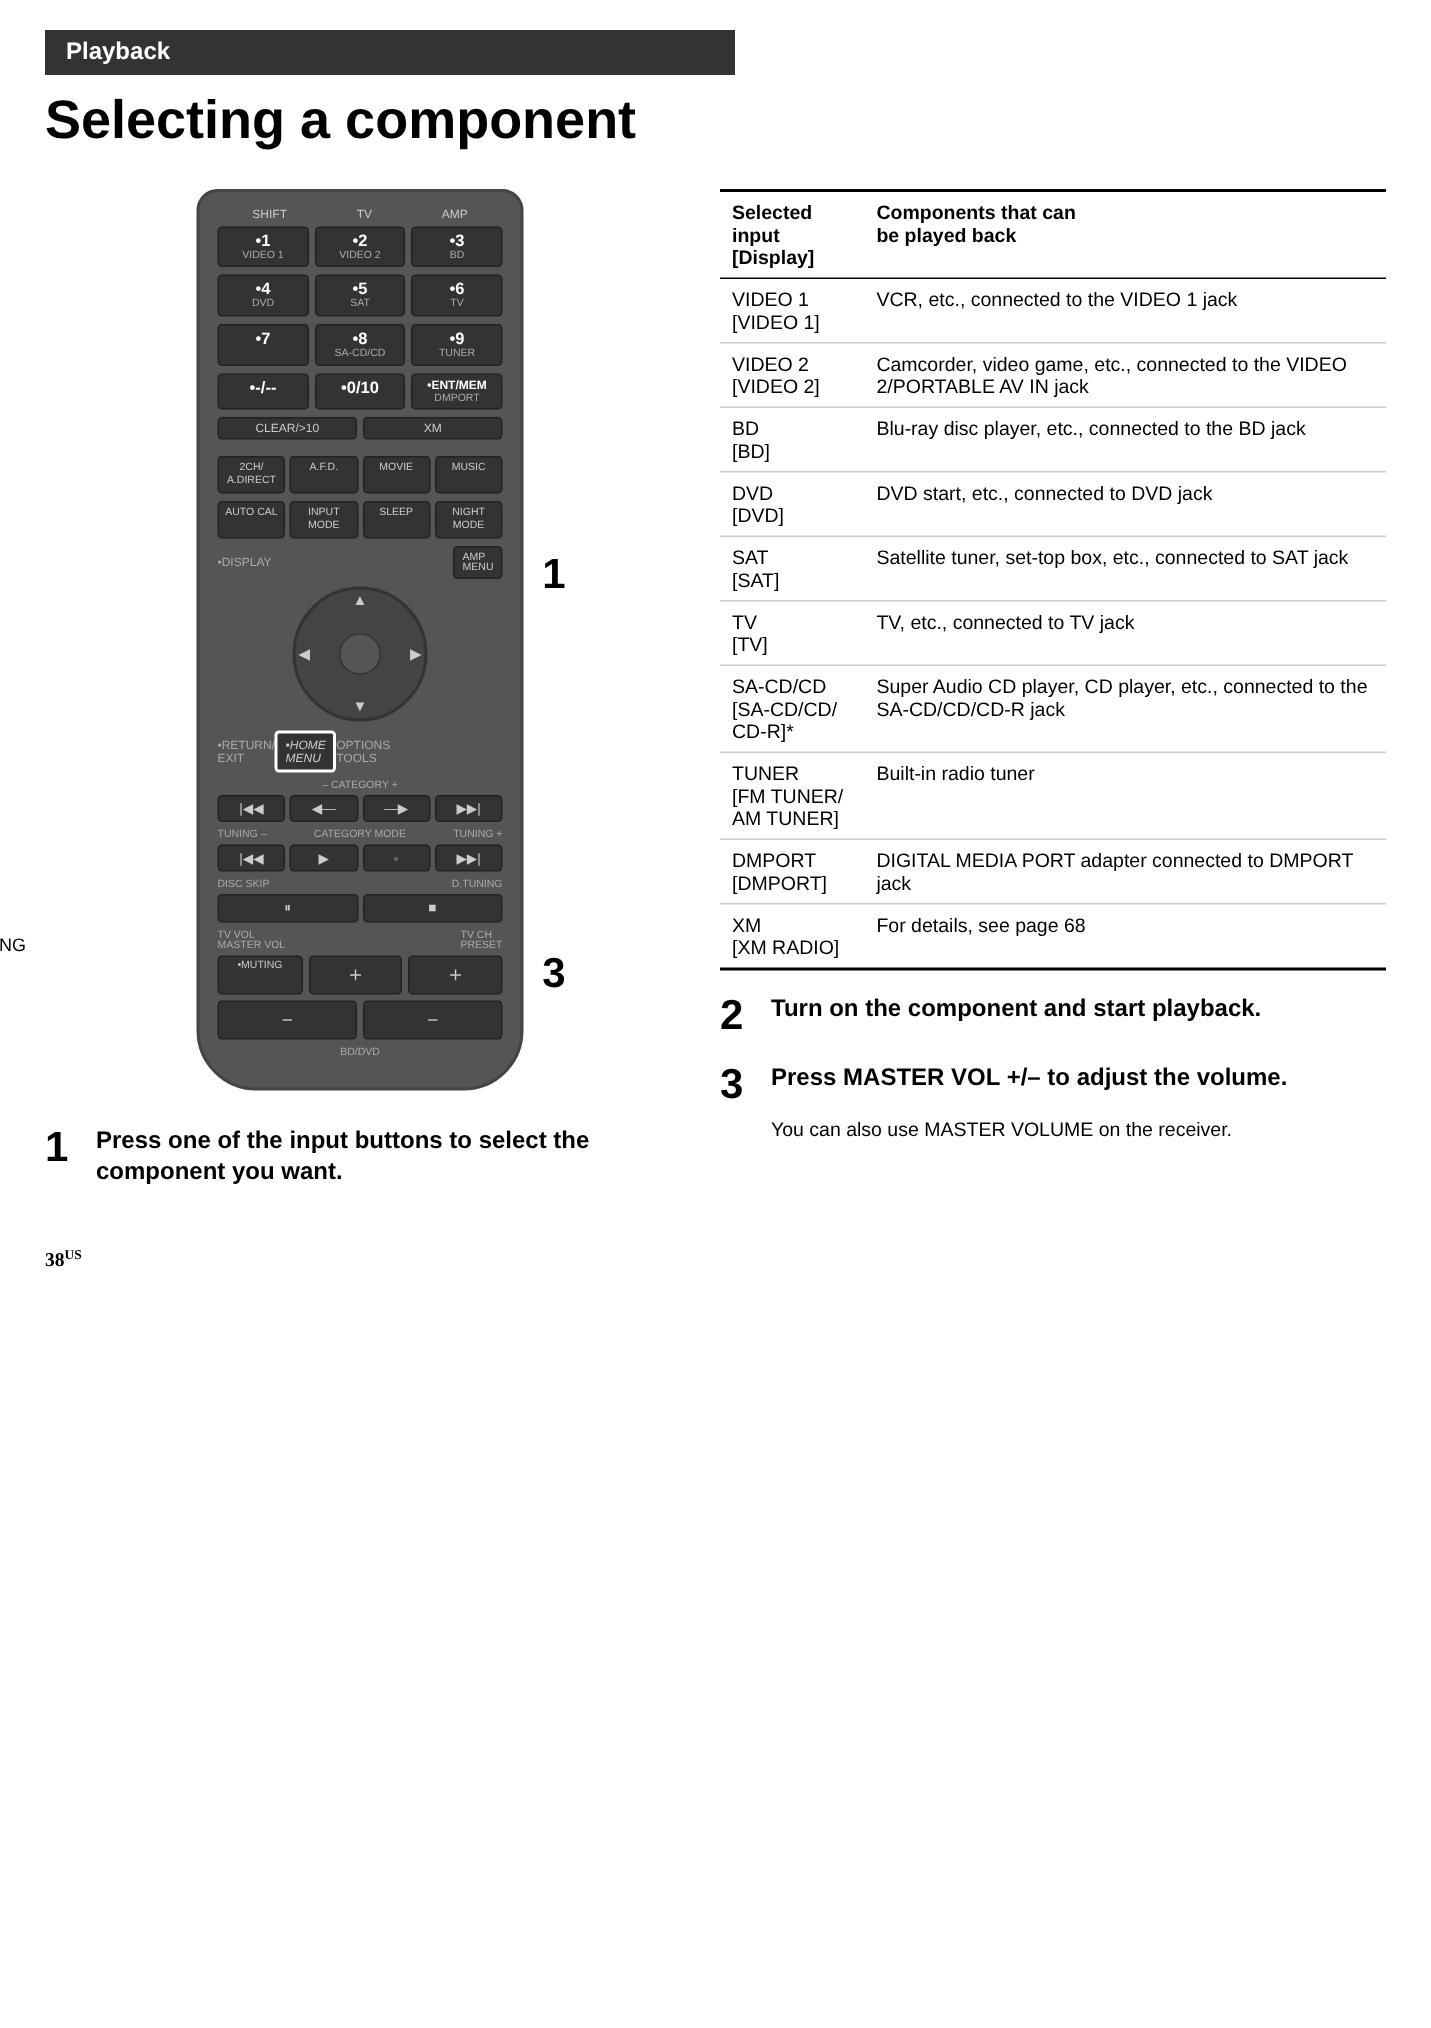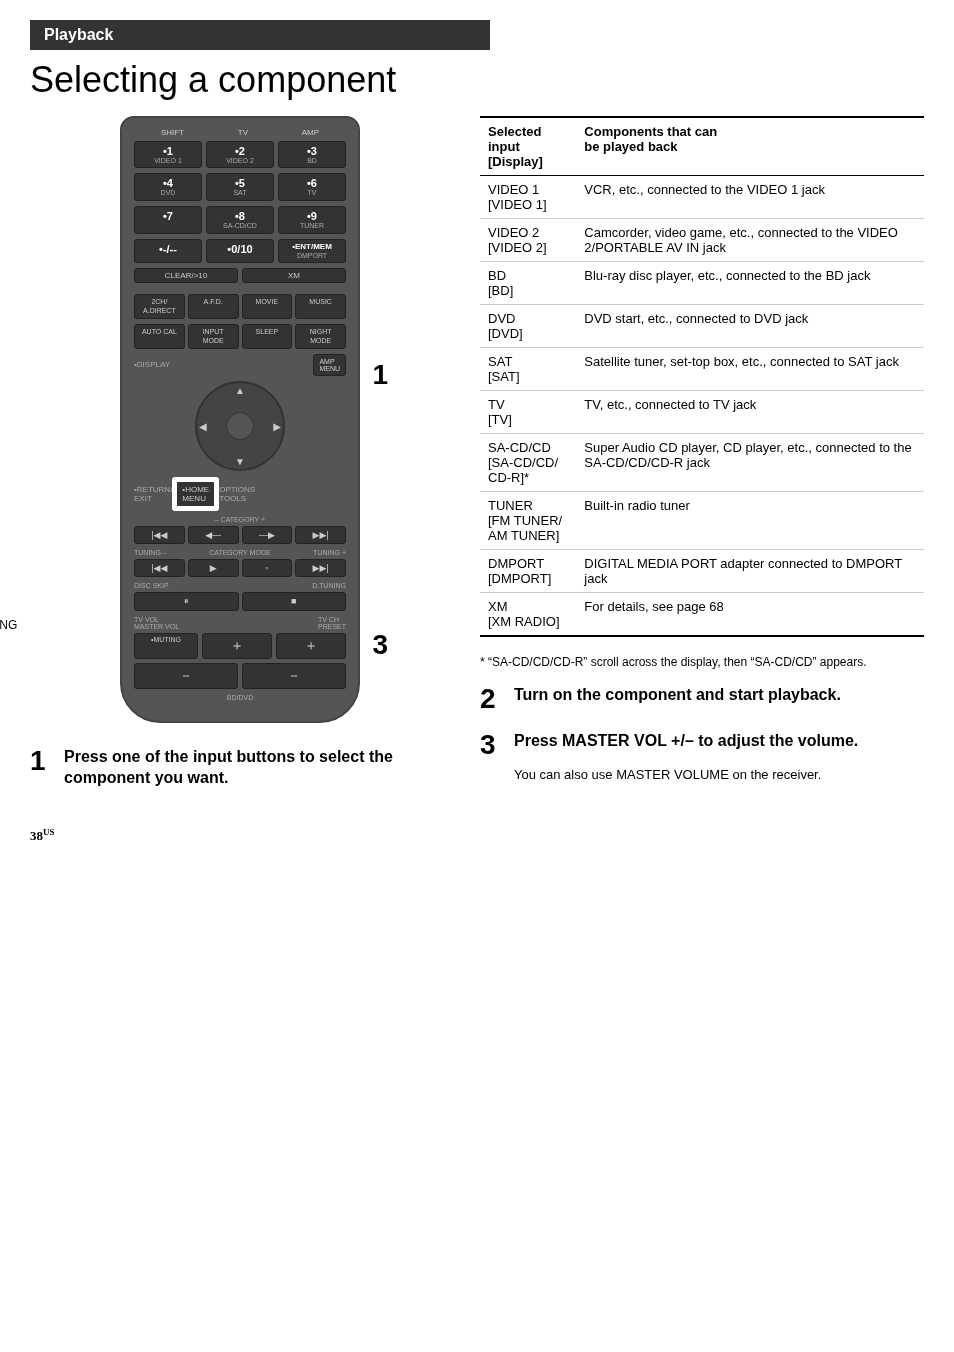--- a/index.html
+++ b/index.html
@@ -20,22 +20,22 @@
       font-size: 16px;
       font-weight: bold;
       padding: 6px 14px;
       margin-bottom: 10px;
       display: inline-block;
       width: 460px;
     }
 
     .page-title {
       font-size: 36px;
-      font-weight: normal;
-      margin-bottom: 16px;
+      font-weight: bold;
+      margin-bottom: 26px;
       line-height: 1.1;
     }
 
     .main-layout {
       display: flex;
       gap: 30px;
     }
 
     .left-column {
       width: 420px;
@@ -46,21 +46,21 @@
       flex: 1;
     }
 
     
     .remote-container {
       position: relative;
       margin-bottom: 24px;
     }
 
     .remote {
-      width: 240px;
+      width: 218px;
       background: #555;
       border-radius: 14px 14px 40px 40px;
       padding: 10px 12px 20px;
       margin: 0 auto;
       position: relative;
       border: 2px solid #444;
     }
 
     .remote-top-labels {
       display: flex;
@@ -205,21 +205,22 @@
       font-size: 8px;
       color: #aaa;
     }
 
     .remote-home-btn {
       background: #333;
       border-radius: 3px;
       font-size: 8px;
       color: #ccc;
       padding: 3px 5px;
-      border: 5px solid #ffffff;
+      border: 2px solid #ffffff;
+      font-style: italic;
     }
 
     .remote-category-row {
       text-align: center;
       font-size: 7px;
       color: #aaa;
       margin-bottom: 3px;
     }
 
     .remote-transport-row {
@@ -631,21 +632,20 @@
             <td>DMPORT<br>[DMPORT]</td>
             <td>DIGITAL MEDIA PORT adapter connected to DMPORT jack</td>
           </tr>
           <tr>
             <td>XM<br>[XM RADIO]</td>
             <td>For details, see page 68</td>
           </tr>
         </tbody>
     </table>
 
-    <p class="note-text">* “SA-CD/CD/CD-R” scroll across the display, then “SA-CD/CD” appears.</p>
 
     <div class="step-block">
       <div class="step-heading">
         <span class="step-num">2</span>
         <span class="step-title">Turn on the component and start playback.</span>
       </div>
     </div>
 
     <div class="step-block">
       <div class="step-heading">

